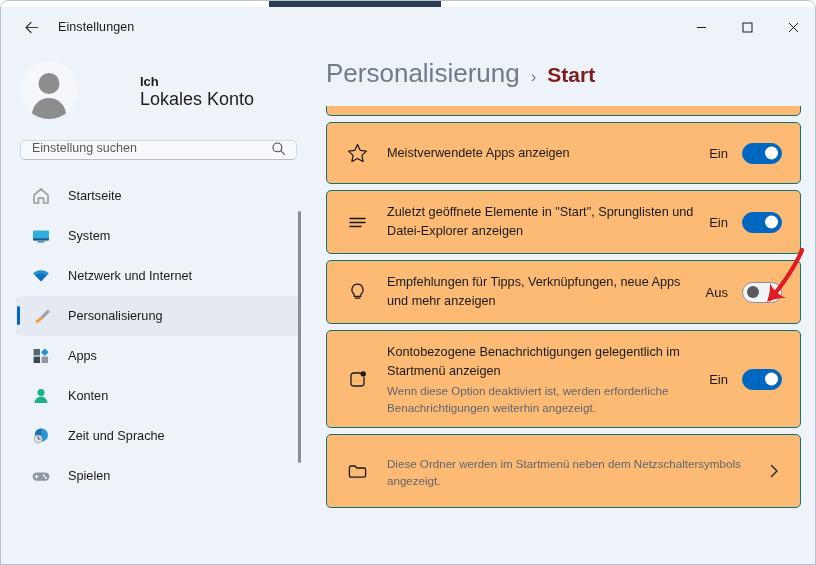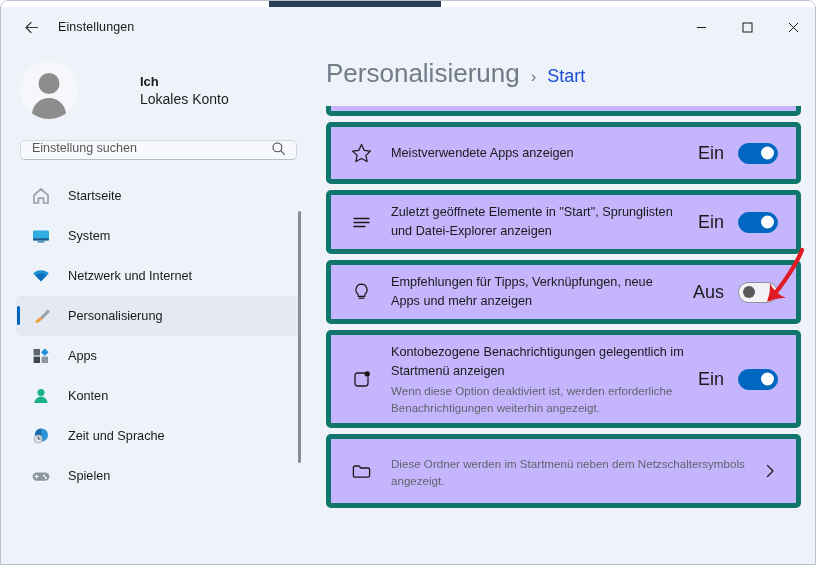--- a/index.html
+++ b/index.html
@@ -112,21 +112,21 @@
     background: #8d8d8d;
   }
   #account-text { margin-left: 14px; }
   #account-name {
     font-size: 13px;
     font-weight: bold;
     color: #1a1a1a;
     line-height: 17px;
   }
   #account-type {
-    font-size: 14px;
+    font-size: 18px;
     color: #1d1d1d;
     line-height: 18px;
   }
 
   #search-box {
     position: relative;
     margin: 21px 0 0 18px;
     width: 277px; height: 20px;
     background: #f7f9fc;
     border: 1px solid #d3d9e4;
@@ -214,35 +214,35 @@
     font-size: 26px;
     color: #707a89;
     cursor: pointer;
   }
   #crumb-sep {
     font-size: 17px;
     color: #707a89;
     margin: 0 11px;
   }
   #crumb-current {
-    font-size: 18px;
-    font-weight: normal;
-    color: #1d4ed8;
+    font-size: 21px;
+    font-weight: bold;
+    color: #7f1d1d;
   }
 
   #cards {
     position: absolute;
     left: 12px; top: 59px;
     width: 475px; height: 459px;
     overflow: hidden;
   }
 
   .card {
-    background: #c4b5fd;
-    border: 5px solid #0f766e;
+    background: #fdba74;
+    border: 1px solid #0f766e;
     border-radius: 5px;
     margin-bottom: 6px;
     display: flex;
     align-items: center;
     padding: 0 18px 0 16px;
     position: relative;
   }
   .card.clickable { cursor: pointer; }
 
   .card-icon {
@@ -266,21 +266,21 @@
     line-height: 17px;
     margin-top: 1px;
   }
 
   .toggle-wrap {
     display: flex;
     align-items: center;
     flex-shrink: 0;
   }
   .toggle-state {
-    font-size: 18px;
+    font-size: 13px;
     color: #1a1a1a;
     margin-right: 14px;
   }
   .toggle {
     width: 40px; height: 21px;
     border-radius: 11px;
     position: relative;
     cursor: pointer;
     flex-shrink: 0;
   }

